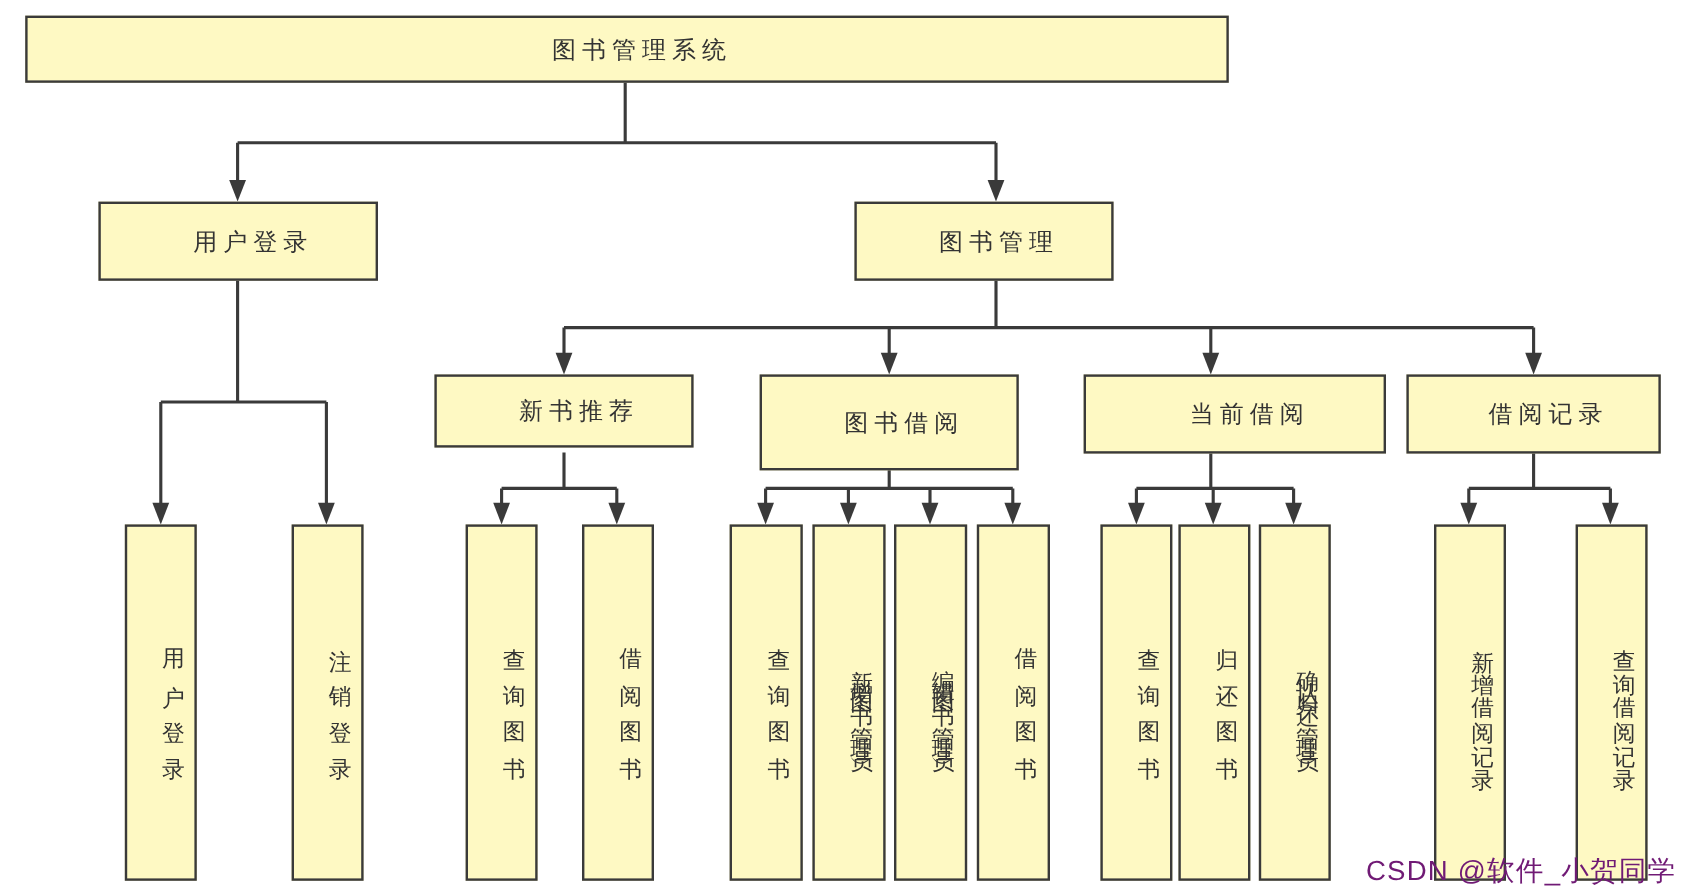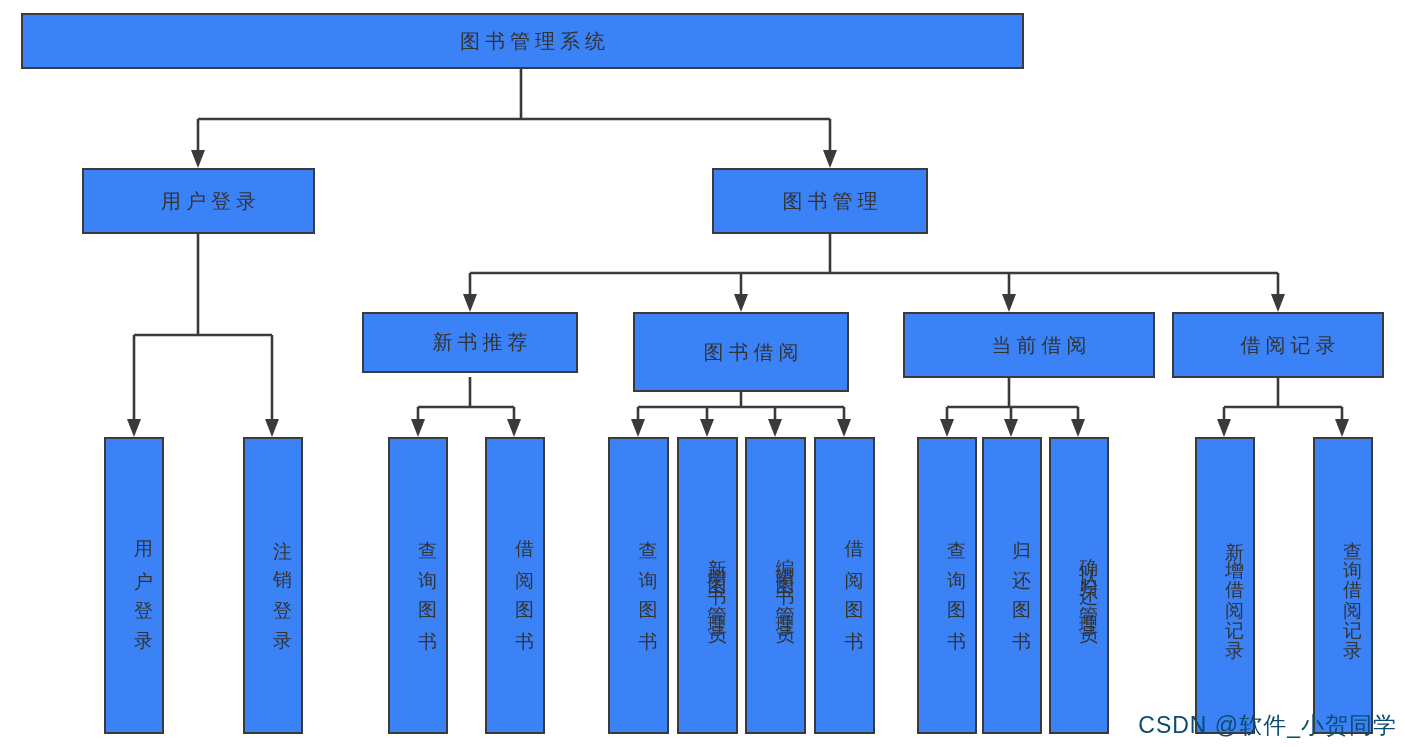--- a/index.html
+++ b/index.html
@@ -12,21 +12,21 @@
     font-family: "Liberation Sans", "DejaVu Sans", sans-serif;
   }
   .connectors {
     position: absolute;
     left: 0; top: 0;
     z-index: 0;
   }
   .box {
     position: absolute;
     box-sizing: border-box;
-    background: #3b82f6;
+    background: #fef9c3;
     border: 2.6px solid #3a3a3a;
     display: flex;
     align-items: center;
     justify-content: center;
     z-index: 1;
     color: #333333;
     padding-left: 20px;
   }
   .hlabel {
     font-size: 20px;
@@ -43,21 +43,21 @@
     line-height: 1;
     color: #333333;
     white-space: nowrap;
   }
   .watermark {
     position: absolute;
     top: 710px;
     right: 8px;
     z-index: 3;
     font-size: 23px;
-    color: #0c4a6e;
+    color: #701a75;
     letter-spacing: 1px;
     white-space: nowrap;
   }
 </style>
 </head>
 <body>
 
 <div class="canvas">
 
   <svg class="connectors" width="1405" height="747" viewBox="0 0 1405 747">

